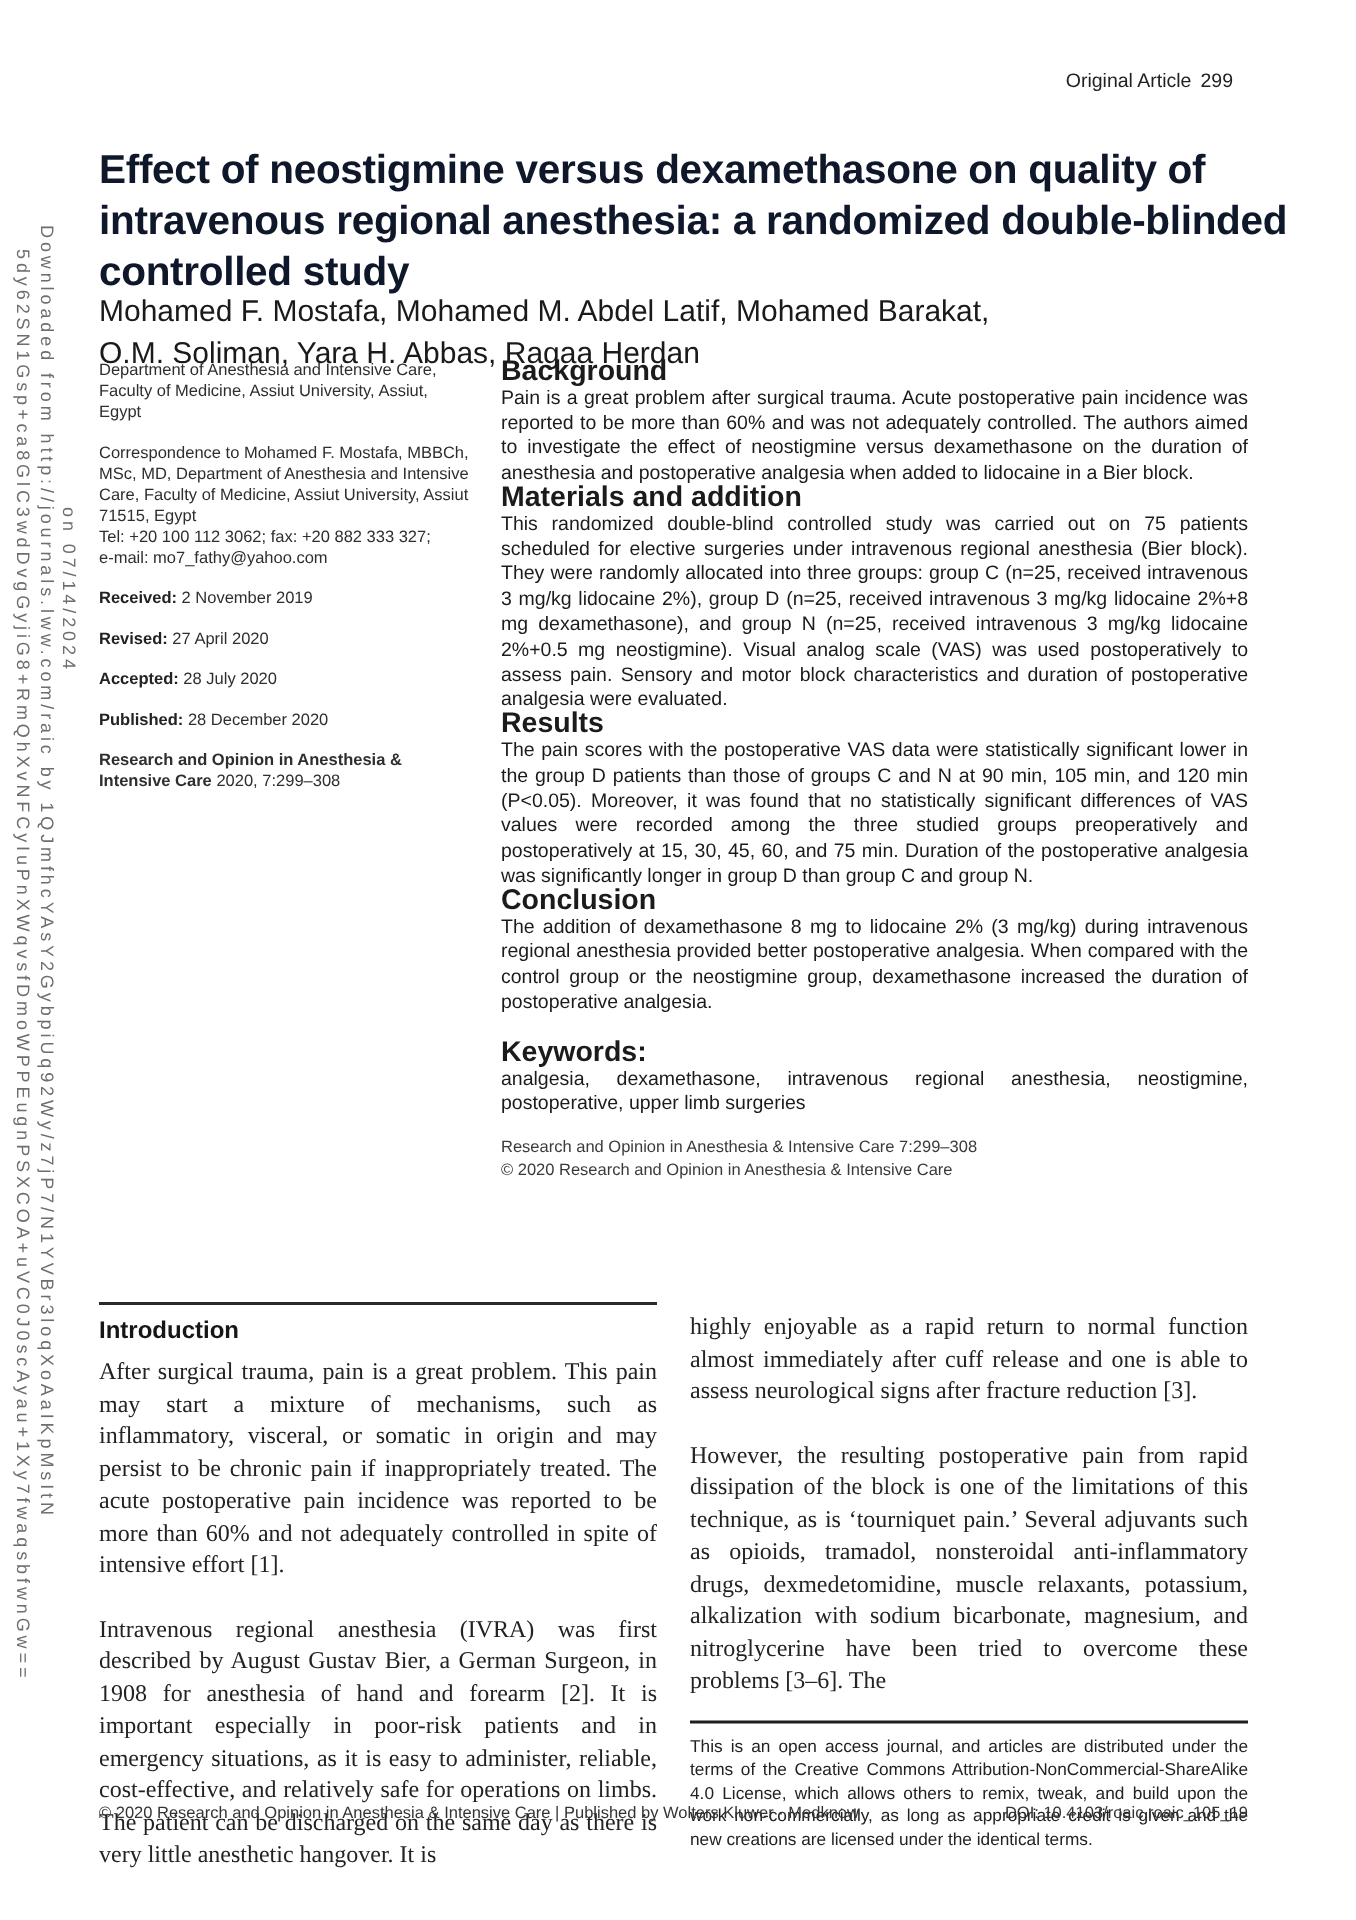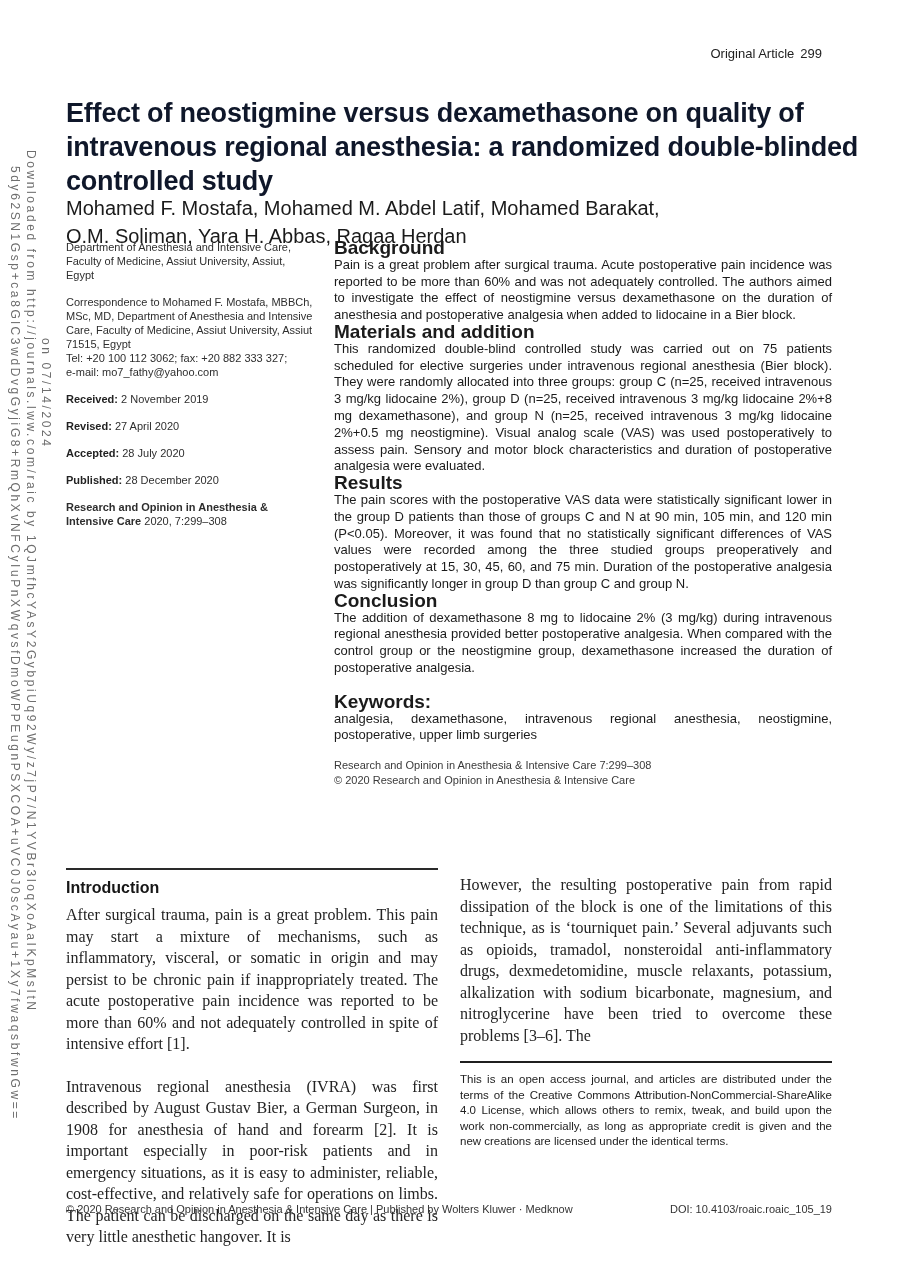--- a/index.html
+++ b/index.html
@@ -160,20 +160,21 @@
 </div>
 
 <div class="columns">
   <div class="col-left">
     <div class="intro-rule"></div>
     <div class="intro-h">Introduction</div>
     <p class="serif-p">After surgical trauma, pain is a great problem. This pain may start a mixture of mechanisms, such as inflammatory, visceral, or somatic in origin and may persist to be chronic pain if inappropriately treated. The acute postoperative pain incidence was reported to be more than 60% and not adequately controlled in spite of intensive effort [1].</p>
     <p class="serif-p">Intravenous regional anesthesia (IVRA) was first described by August Gustav Bier, a German Surgeon, in 1908 for anesthesia of hand and forearm [2]. It is important especially in poor-risk patients and in emergency situations, as it is easy to administer, reliable, cost-effective, and relatively safe for operations on limbs. The patient can be discharged on the same day as there is very little anesthetic hangover. It is</p>
   </div>
   <div class="col-right">
+    <p class="serif-p">highly enjoyable as a rapid return to normal function almost immediately after cuff release and one is able to assess neurological signs after fracture reduction [3].</p>
     <p class="serif-p">However, the resulting postoperative pain from rapid dissipation of the block is one of the limitations of this technique, as is ‘tourniquet pain.’ Several adjuvants such as opioids, tramadol, nonsteroidal anti-inflammatory drugs, dexmedetomidine, muscle relaxants, potassium, alkalization with sodium bicarbonate, magnesium, and nitroglycerine have been tried to overcome these problems [3–6]. The</p>
     <div class="open-access">This is an open access journal, and articles are distributed under the terms of the Creative Commons Attribution-NonCommercial-ShareAlike 4.0 License, which allows others to remix, tweak, and build upon the work non-commercially, as long as appropriate credit is given and the new creations are licensed under the identical terms.</div>
   </div>
 </div>
 
 <div class="footer">
   <span>© 2020 Research and Opinion in Anesthesia &amp; Intensive Care | Published by Wolters Kluwer · Medknow</span>
   <span>DOI: 10.4103/roaic.roaic_105_19</span>
 </div>
 

